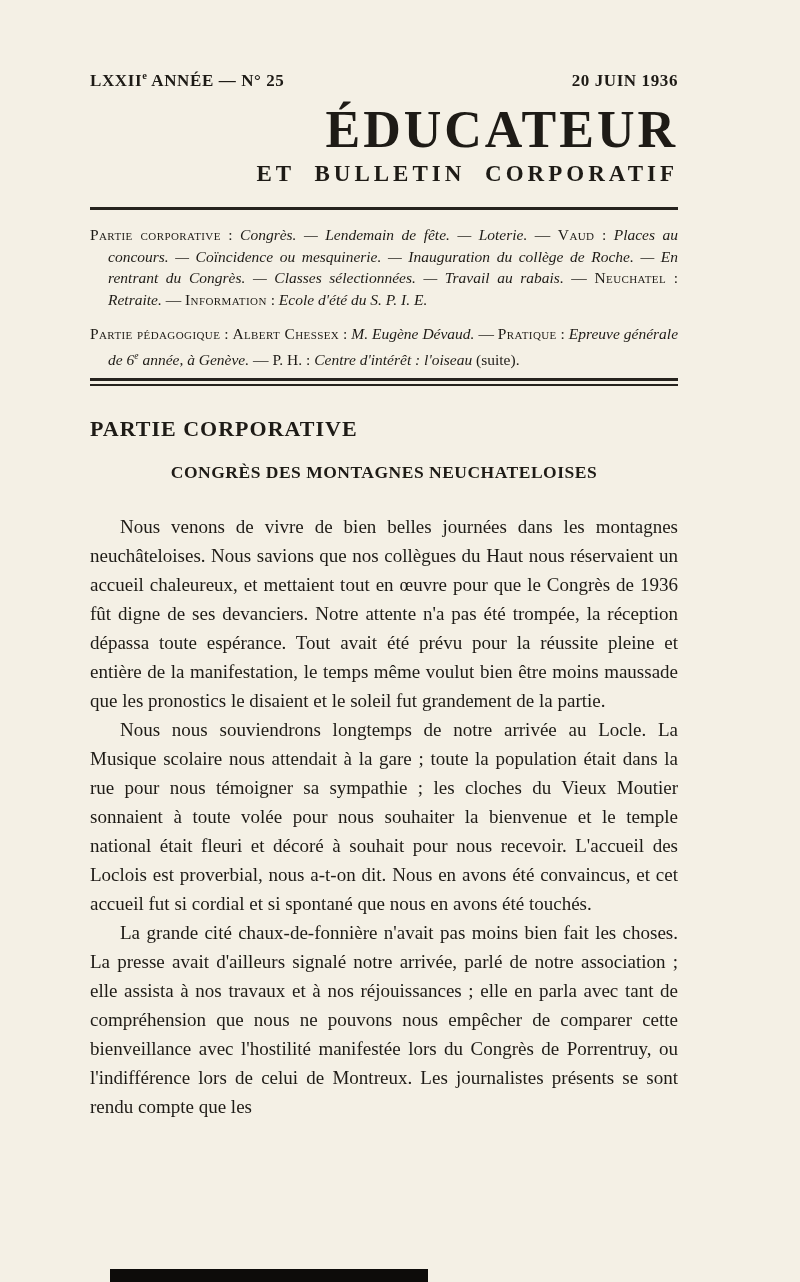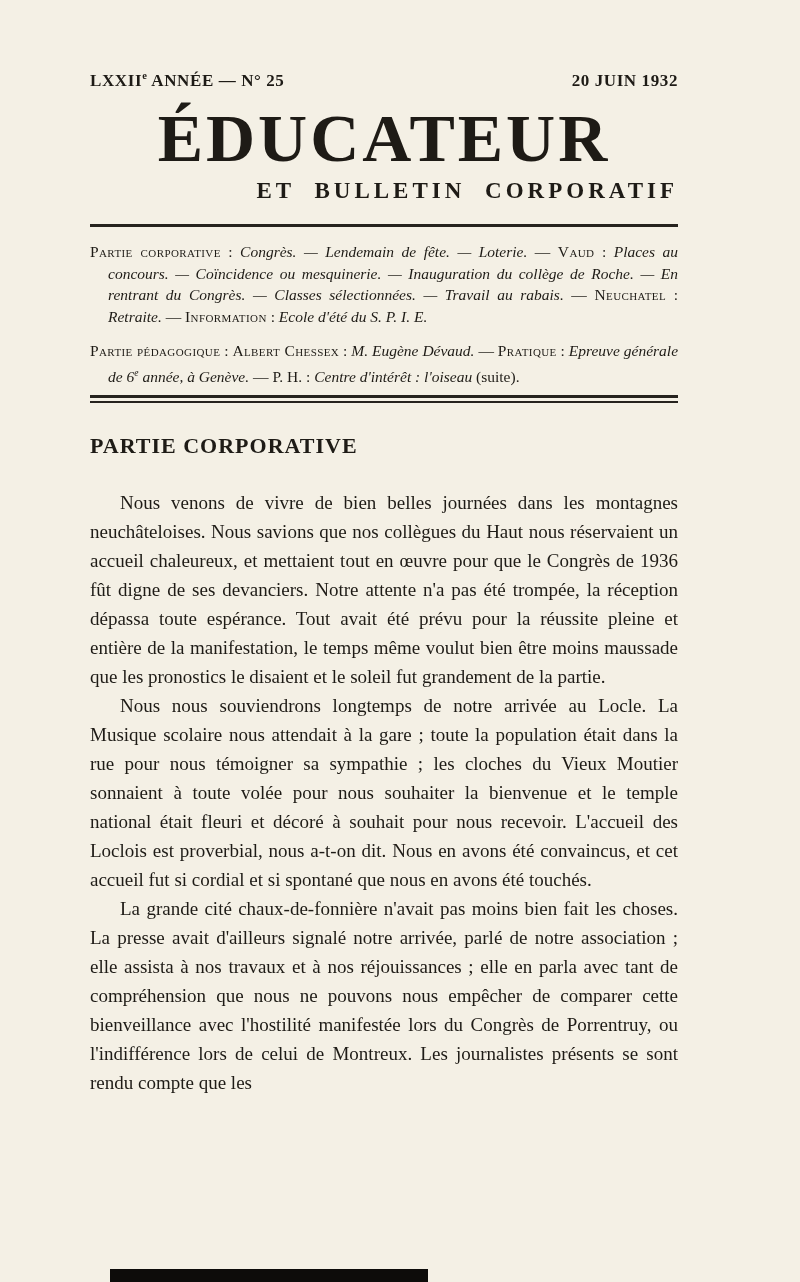--- a/index.html
+++ b/index.html
@@ -25,22 +25,22 @@
     display: flex;
     justify-content: space-between;
     align-items: baseline;
     font-size: 17px;
     font-weight: 700;
     letter-spacing: 0.6px;
   }
   .issue-row sup { font-size: 0.62em; }
   .title {
     margin: 12px 0 0 0;
-    text-align: center;
-    font-size: 68px;
+    text-align: right;
+    font-size: 52px;
     font-weight: 700;
     letter-spacing: 3px;
     line-height: 1.05;
   }
   .subtitle {
     margin-top: 4px;
     text-align: right;
     font-size: 23px;
     font-weight: 700;
     letter-spacing: 4px;
@@ -114,37 +114,38 @@
 </style>
 </head>
 <body>
 
 <div class="page">
   <div class="content">
 
     <header class="masthead">
       <div class="issue-row">
         <span><span class="seg-plain">LXXII</span><sup class="seg-sup">e</sup><span class="seg-plain"> ANNÉE — N° 25</span></span>
-        <span>20 JUIN 1932</span>
+        <span>20 JUIN 1936</span>
       </div>
       <h1 class="title">ÉDUCATEUR</h1>
       <div class="subtitle">ET BULLETIN CORPORATIF</div>
     </header>
 
     <div class="rule rule-single"></div>
 
     <section class="sommaire">
       <p class="sommaire-item"><span class="seg-smallcaps">Partie corporative</span><span class="seg-plain"> : </span><span class="seg-italic">Congrès. — Lendemain de fête. — Loterie.</span><span class="seg-plain"> — </span><span class="seg-smallcaps">Vaud</span><span class="seg-plain"> : </span><span class="seg-italic">Places au concours. — Coïncidence ou mesquinerie. — Inauguration du collège de Roche. — En rentrant du Congrès. — Classes sélectionnées. — Travail au rabais.</span><span class="seg-plain"> — </span><span class="seg-smallcaps">Neuchatel</span><span class="seg-plain"> : </span><span class="seg-italic">Retraite.</span><span class="seg-plain"> — </span><span class="seg-smallcaps">Information</span><span class="seg-plain"> : </span><span class="seg-italic">Ecole d'été du S. P. I. E.</span></p>
       <p class="sommaire-item"><span class="seg-smallcaps">Partie pédagogique</span><span class="seg-plain"> : </span><span class="seg-smallcaps">Albert Chessex</span><span class="seg-plain"> : </span><span class="seg-italic">M. Eugène Dévaud.</span><span class="seg-plain"> — </span><span class="seg-smallcaps">Pratique</span><span class="seg-plain"> : </span><span class="seg-italic">Epreuve générale de 6</span><sup class="seg-italic-sup">e</sup><span class="seg-italic"> année, à Genève.</span><span class="seg-plain"> — P. H. : </span><span class="seg-italic">Centre d'intérêt : l'oiseau</span><span class="seg-plain"> (suite).</span></p>
     </section>
 
     <div class="rule rule-double"></div>
 
     <main class="article">
       <h2 class="section-heading">PARTIE CORPORATIVE</h2>
+      <h3 class="article-title">CONGRÈS DES MONTAGNES NEUCHATELOISES</h3>
       <p class="body-par">Nous venons de vivre de bien belles journées dans les montagnes neuchâteloises. Nous savions que nos collègues du Haut nous réservaient un accueil chaleureux, et mettaient tout en œuvre pour que le Congrès de 1936 fût digne de ses devanciers. Notre attente n'a pas été trompée, la réception dépassa toute espérance. Tout avait été prévu pour la réussite pleine et entière de la manifestation, le temps même voulut bien être moins maussade que les pronostics le disaient et le soleil fut grandement de la partie.</p>
       <p class="body-par">Nous nous souviendrons longtemps de notre arrivée au Locle. La Musique scolaire nous attendait à la gare ; toute la population était dans la rue pour nous témoigner sa sympathie ; les cloches du Vieux Moutier sonnaient à toute volée pour nous souhaiter la bienvenue et le temple national était fleuri et décoré à souhait pour nous recevoir. L'accueil des Loclois est proverbial, nous a-t-on dit. Nous en avons été convaincus, et cet accueil fut si cordial et si spontané que nous en avons été touchés.</p>
       <p class="body-par">La grande cité chaux-de-fonnière n'avait pas moins bien fait les choses. La presse avait d'ailleurs signalé notre arrivée, parlé de notre association ; elle assista à nos travaux et à nos réjouissances ; elle en parla avec tant de compréhension que nous ne pouvons nous empêcher de comparer cette bienveillance avec l'hostilité manifestée lors du Congrès de Porrentruy, ou l'indifférence lors de celui de Montreux. Les journalistes présents se sont rendu compte que les</p>
     </main>
 
   </div>
 
   <div class="scan-bar"></div>
 </div>
 

